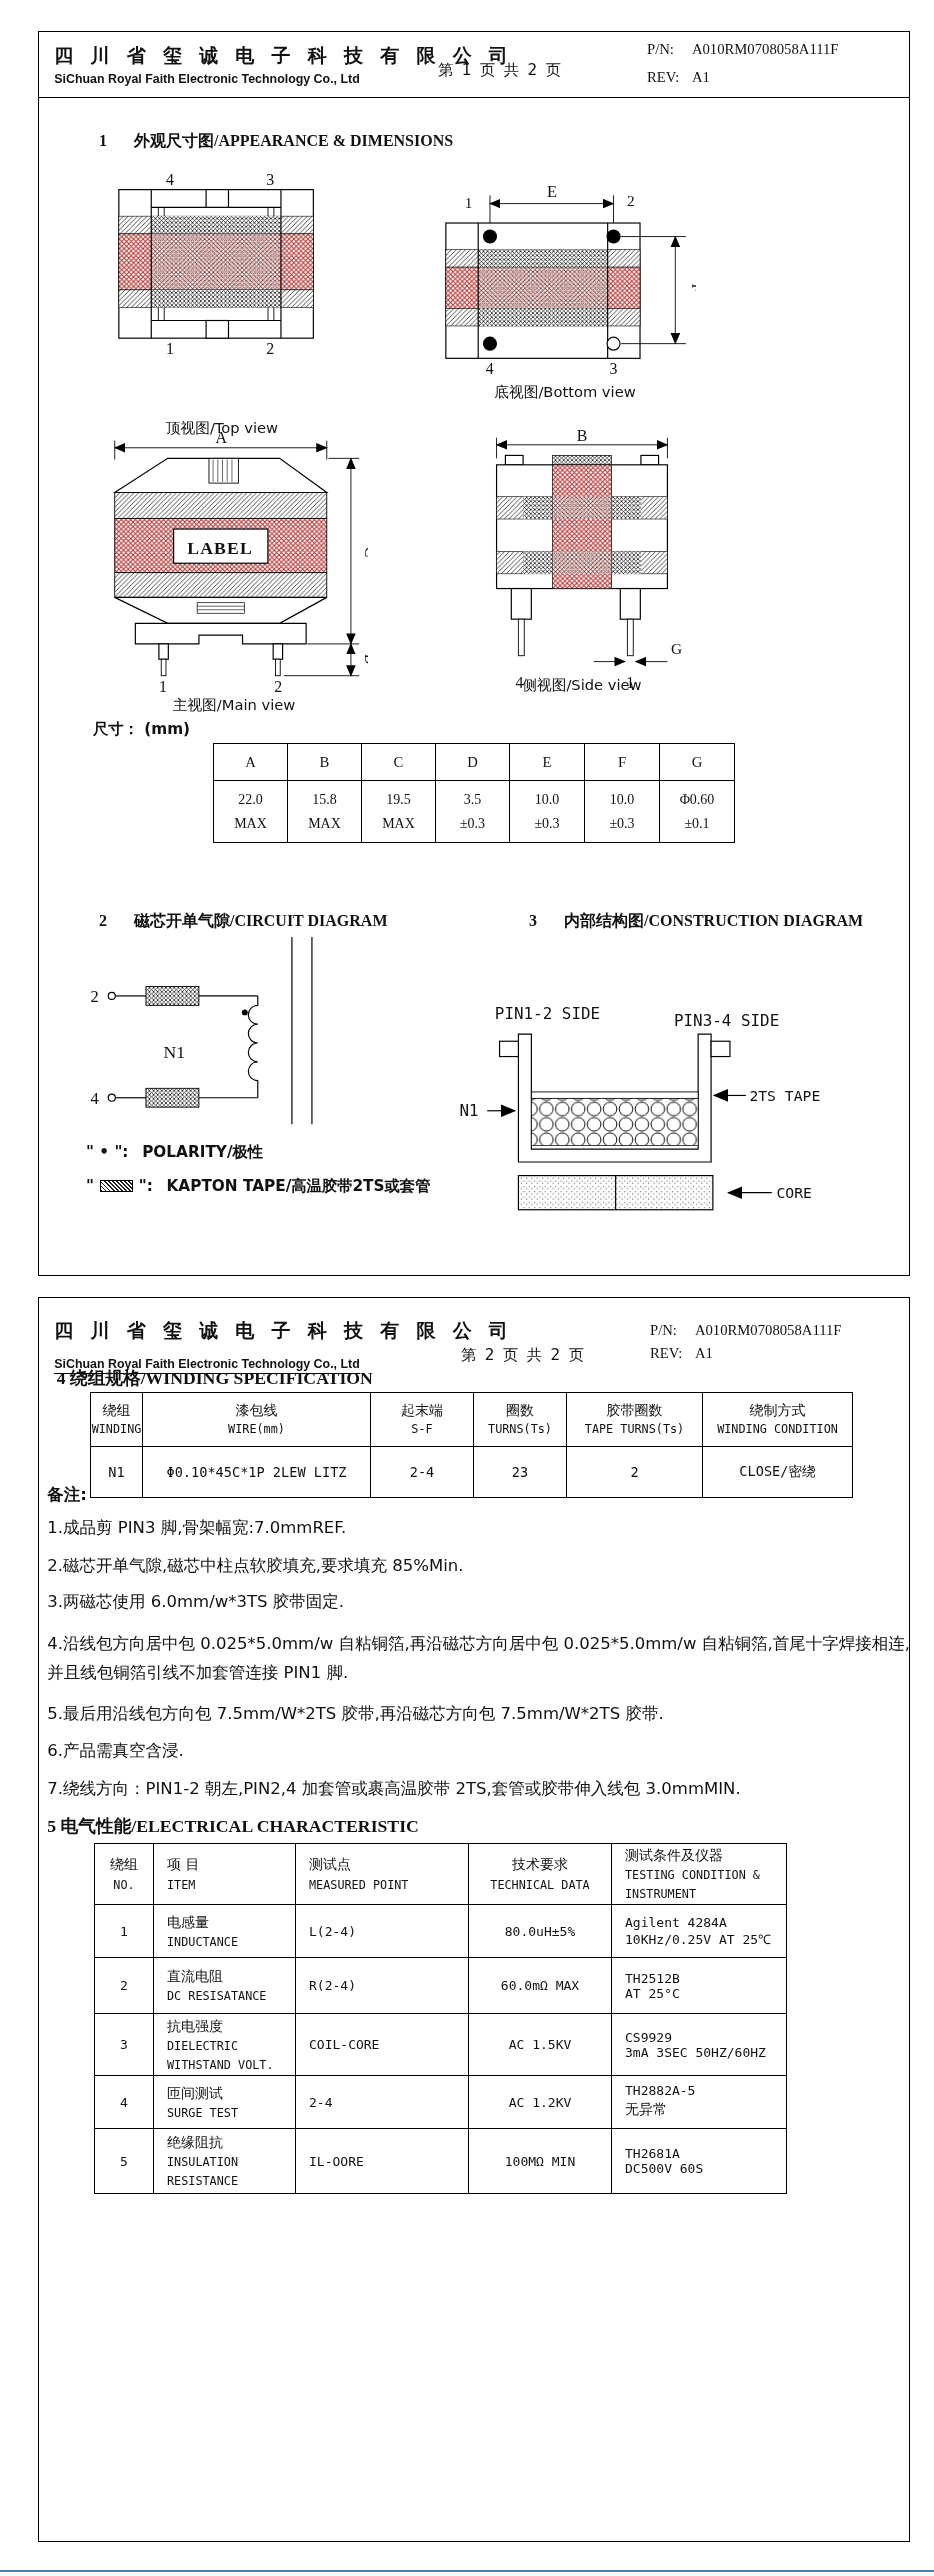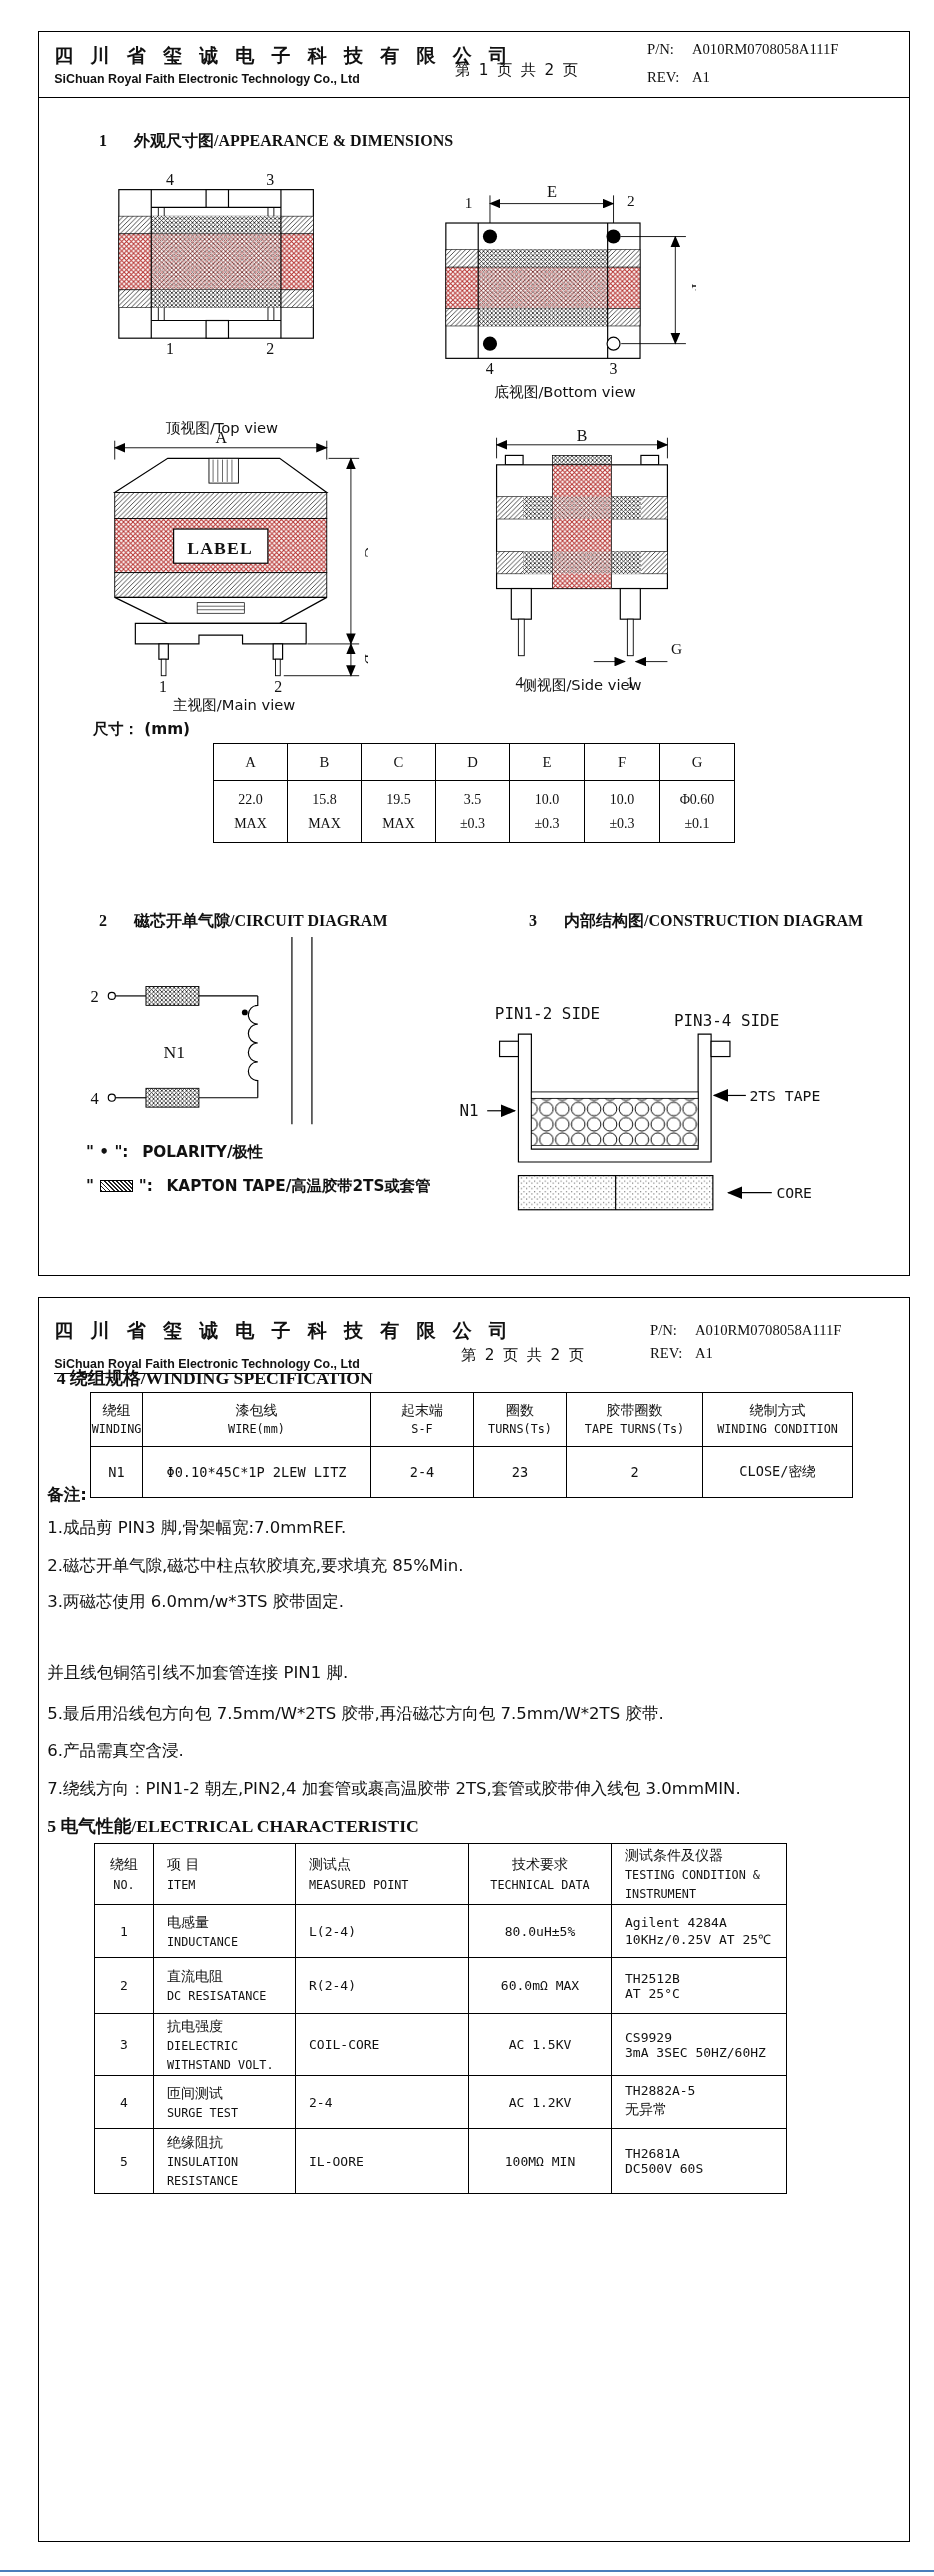--- a/index.html
+++ b/index.html
@@ -101,21 +101,21 @@
     <marker id="ah" viewBox="0 0 12 10" refX="11" refY="5" markerWidth="13" markerHeight="11" orient="auto-start-reverse">
       <path d="M0,0 L12,5 L0,10 Z" fill="#000"></path>
     </marker>
   </defs>
 </svg>
 
 <div class="page" id="page1">
   <div class="hdr hdr-line">
     <div class="company-cn" style="left:15.3px;top:10.6px;">四 川 省 玺 诚 电 子 科 技 有 限 公 司</div>
     <div class="company-en" style="left:15.3px;top:40px;">SiChuan Royal Faith Electronic Technology Co., Ltd</div>
-    <div class="pageno" style="left:416px;top:28px;">第 1 页 共 2 页</div>
+    <div class="pageno" style="left:399px;top:28px;">第 1 页 共 2 页</div>
     <div class="pnrow" style="left:608px;top:9.4px;">
       <span class="lab">P/N:</span>
       <span>A010RM0708058A111F</span>
     </div>
     <div class="pnrow" style="left:608px;top:37px;">
       <span class="lab">REV:</span>
       <span>A1</span>
     </div>
   </div>
 
@@ -443,20 +443,21 @@
       <td>2</td>
       <td>CLOSE/密绕</td>
     </tr>
   </tbody>
     </table>
 
   <div class="note" style="top:186px;font-weight:bold;">备注:</div>
   <div class="note" style="top:219px;">1.成品剪 PIN3 脚,骨架幅宽:7.0mmREF.</div>
   <div class="note" style="top:257px;">2.磁芯开单气隙,磁芯中柱点软胶填充,要求填充 85%Min.</div>
   <div class="note" style="top:293px;">3.两磁芯使用 6.0mm/w*3TS 胶带固定.</div>
+  <div class="note" style="top:335px;">4.沿线包方向居中包 0.025*5.0mm/w 自粘铜箔,再沿磁芯方向居中包 0.025*5.0mm/w 自粘铜箔,首尾十字焊接相连,</div>
   <div class="note" style="top:364px;">并且线包铜箔引线不加套管连接 PIN1 脚.</div>
   <div class="note" style="top:405px;">5.最后用沿线包方向包 7.5mm/W*2TS 胶带,再沿磁芯方向包 7.5mm/W*2TS 胶带.</div>
   <div class="note" style="top:442px;">6.产品需真空含浸.</div>
   <div class="note" style="top:480px;">7.绕线方向：PIN1-2 朝左,PIN2,4 加套管或裹高温胶带 2TS,套管或胶带伸入线包 3.0mmMIN.</div>
 
   <div class="sec-title-big" style="left:8.3px;top:516px;">5 电气性能/ELECTRICAL CHARACTERISTIC</div>
 
   <table class="spec electab">
     <colgroup>
         <col style="width:59px">

